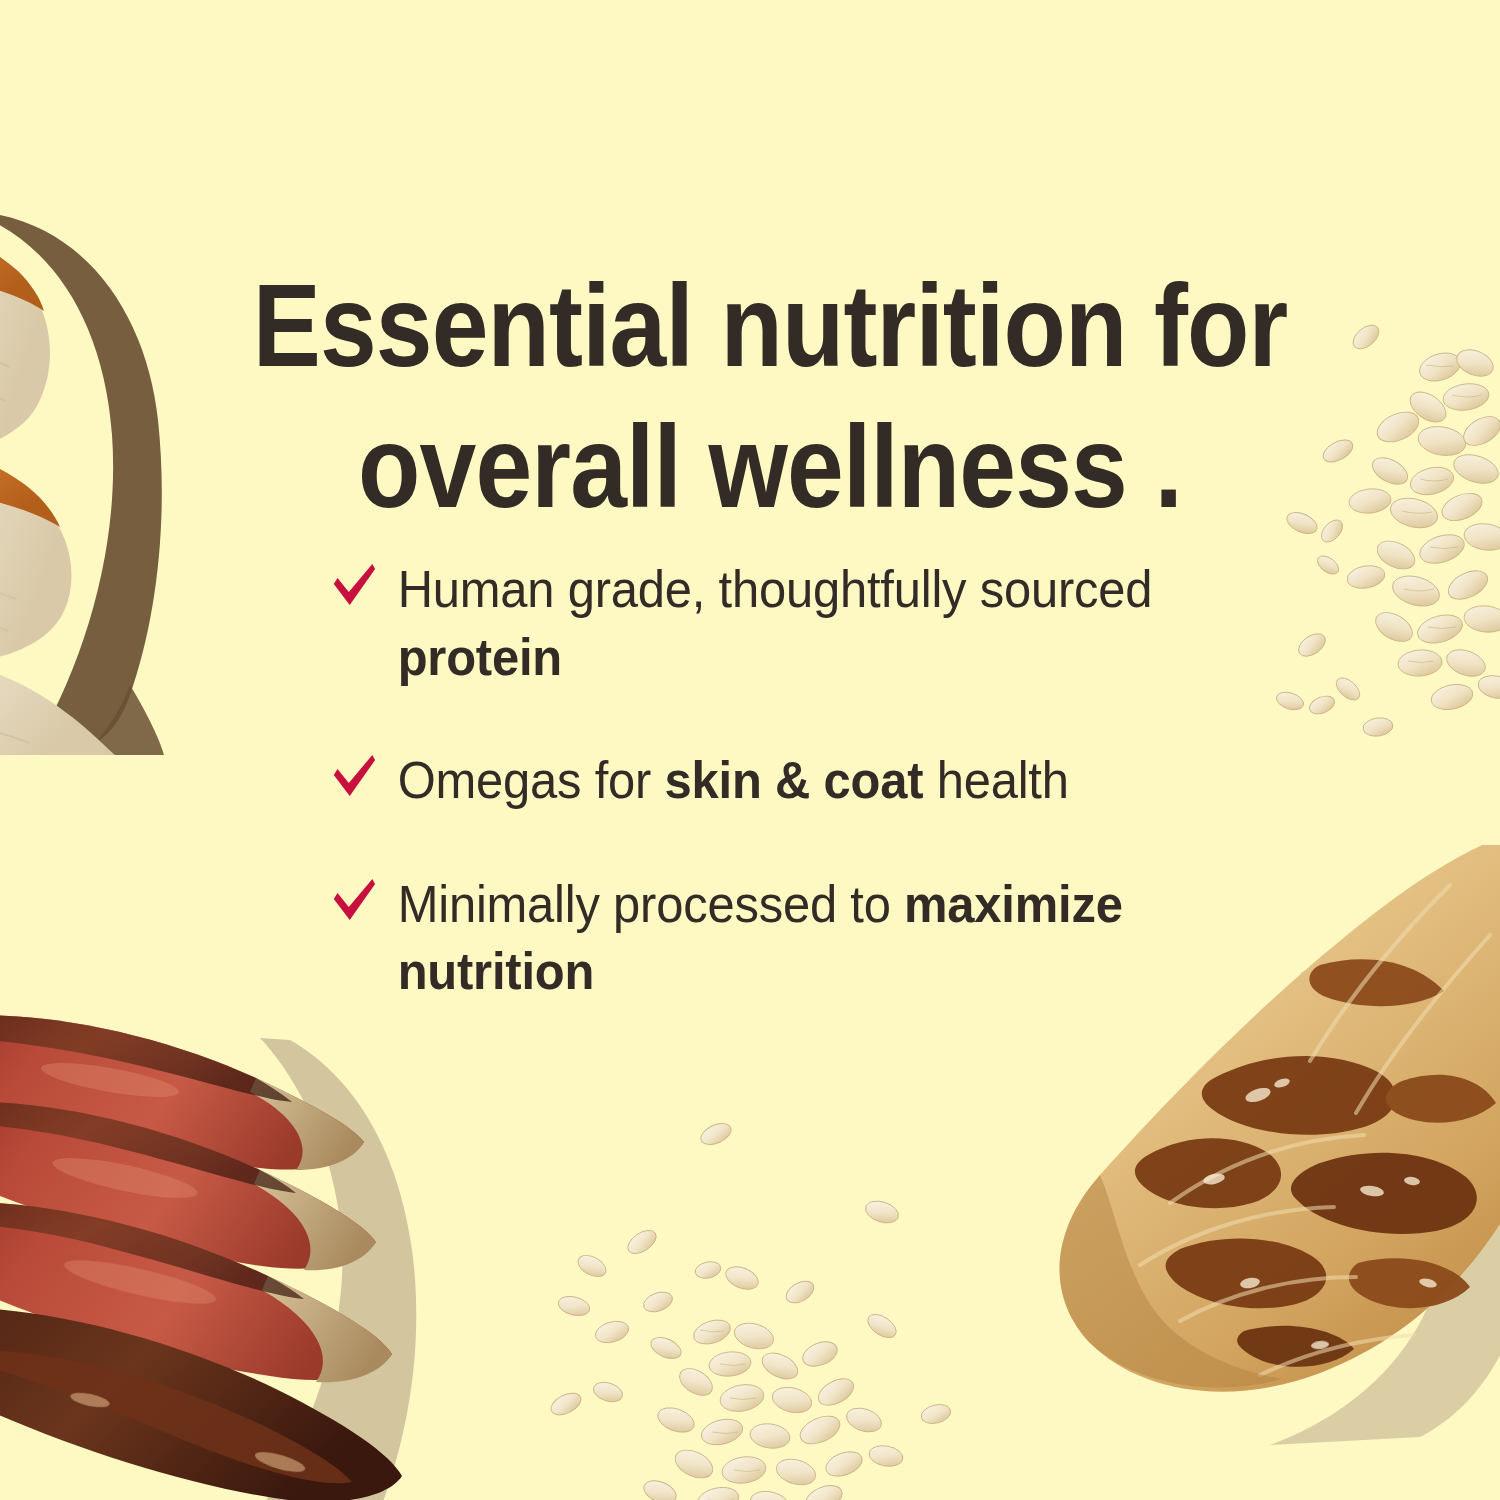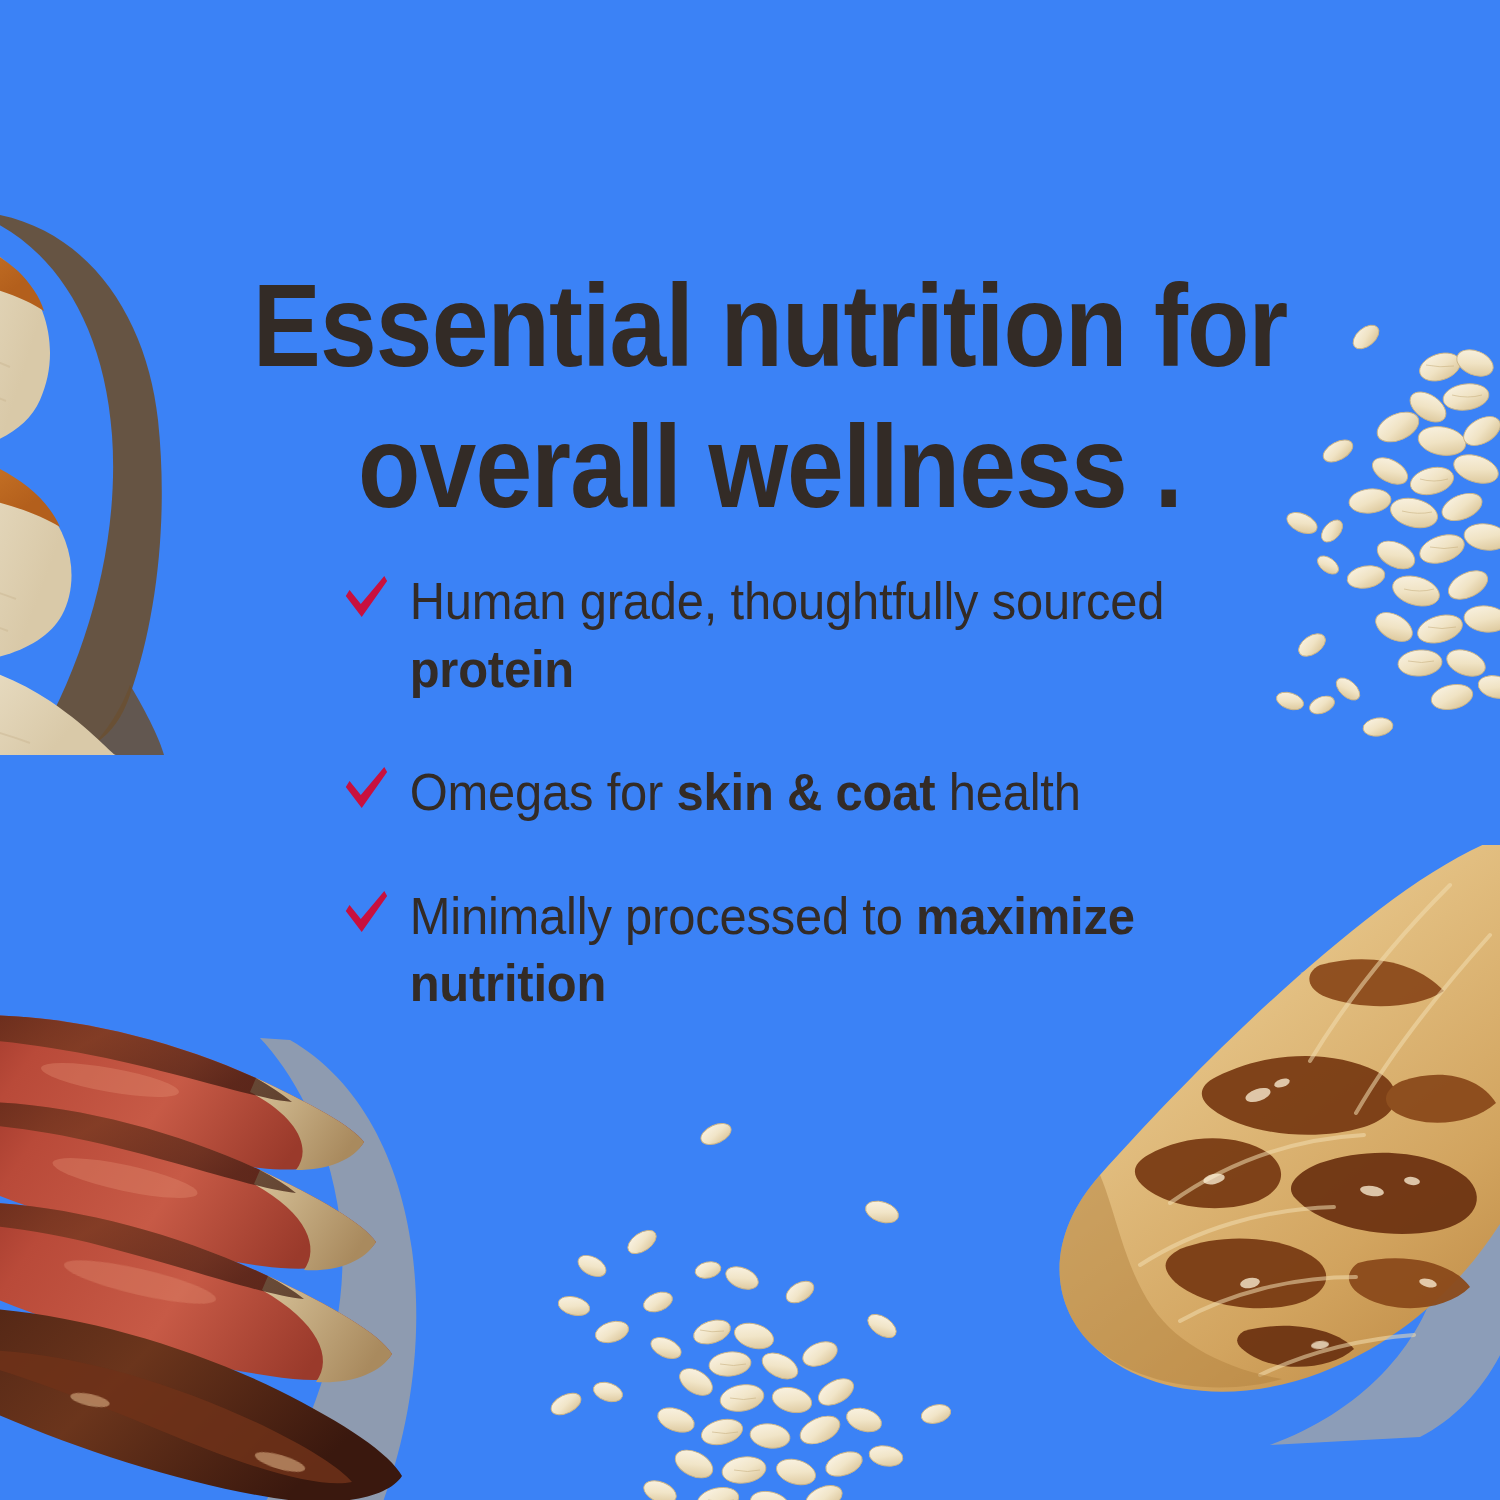--- a/index.html
+++ b/index.html
@@ -4,21 +4,21 @@
 <style>
   html, body {
     margin: 0;
     padding: 0;
     background: #F2E8D9;
   }
   #page {
     position: relative;
     width: 1500px;
     height: 1500px;
-    background: #3b82f6;
+    background: #fef9c3;
     overflow: hidden;
     font-family: "Liberation Sans", sans-serif;
   }
 
   
   .headline {
     position: absolute;
     left: 160px;
     top: 178px;
     width: 1220px;
@@ -388,21 +388,21 @@
       </g>
 
       <path d="M70 498 C26 452 30 386 80 330 C96 368 104 420 132 462 C158 500 206 524 262 534
                C200 552 116 542 70 498 Z" fill="#B07E3C" opacity="0.45"></path>
     </svg>
   </div>
 
   <h1 class="headline">Essential nutrition for
 overall wellness .</h1>
 
-  <ul class="bullets" style="list-style:none;margin:12px;padding:0;">
+  <ul class="bullets" style="list-style:none;margin:0;padding:0;">
 
     <li class="bullet">
       <span class="check">
         <svg viewBox="0 0 50 46">
             <path d="M4 22 L8 16 L20 30 L45 2 L48 7 L21 43 Z" fill="#C8103E"></path>
           </svg>
       </span>
       <span class="txt"><span>Human grade, thoughtfully sourced </span><b>protein</b><span></span></span>
     </li>
 

